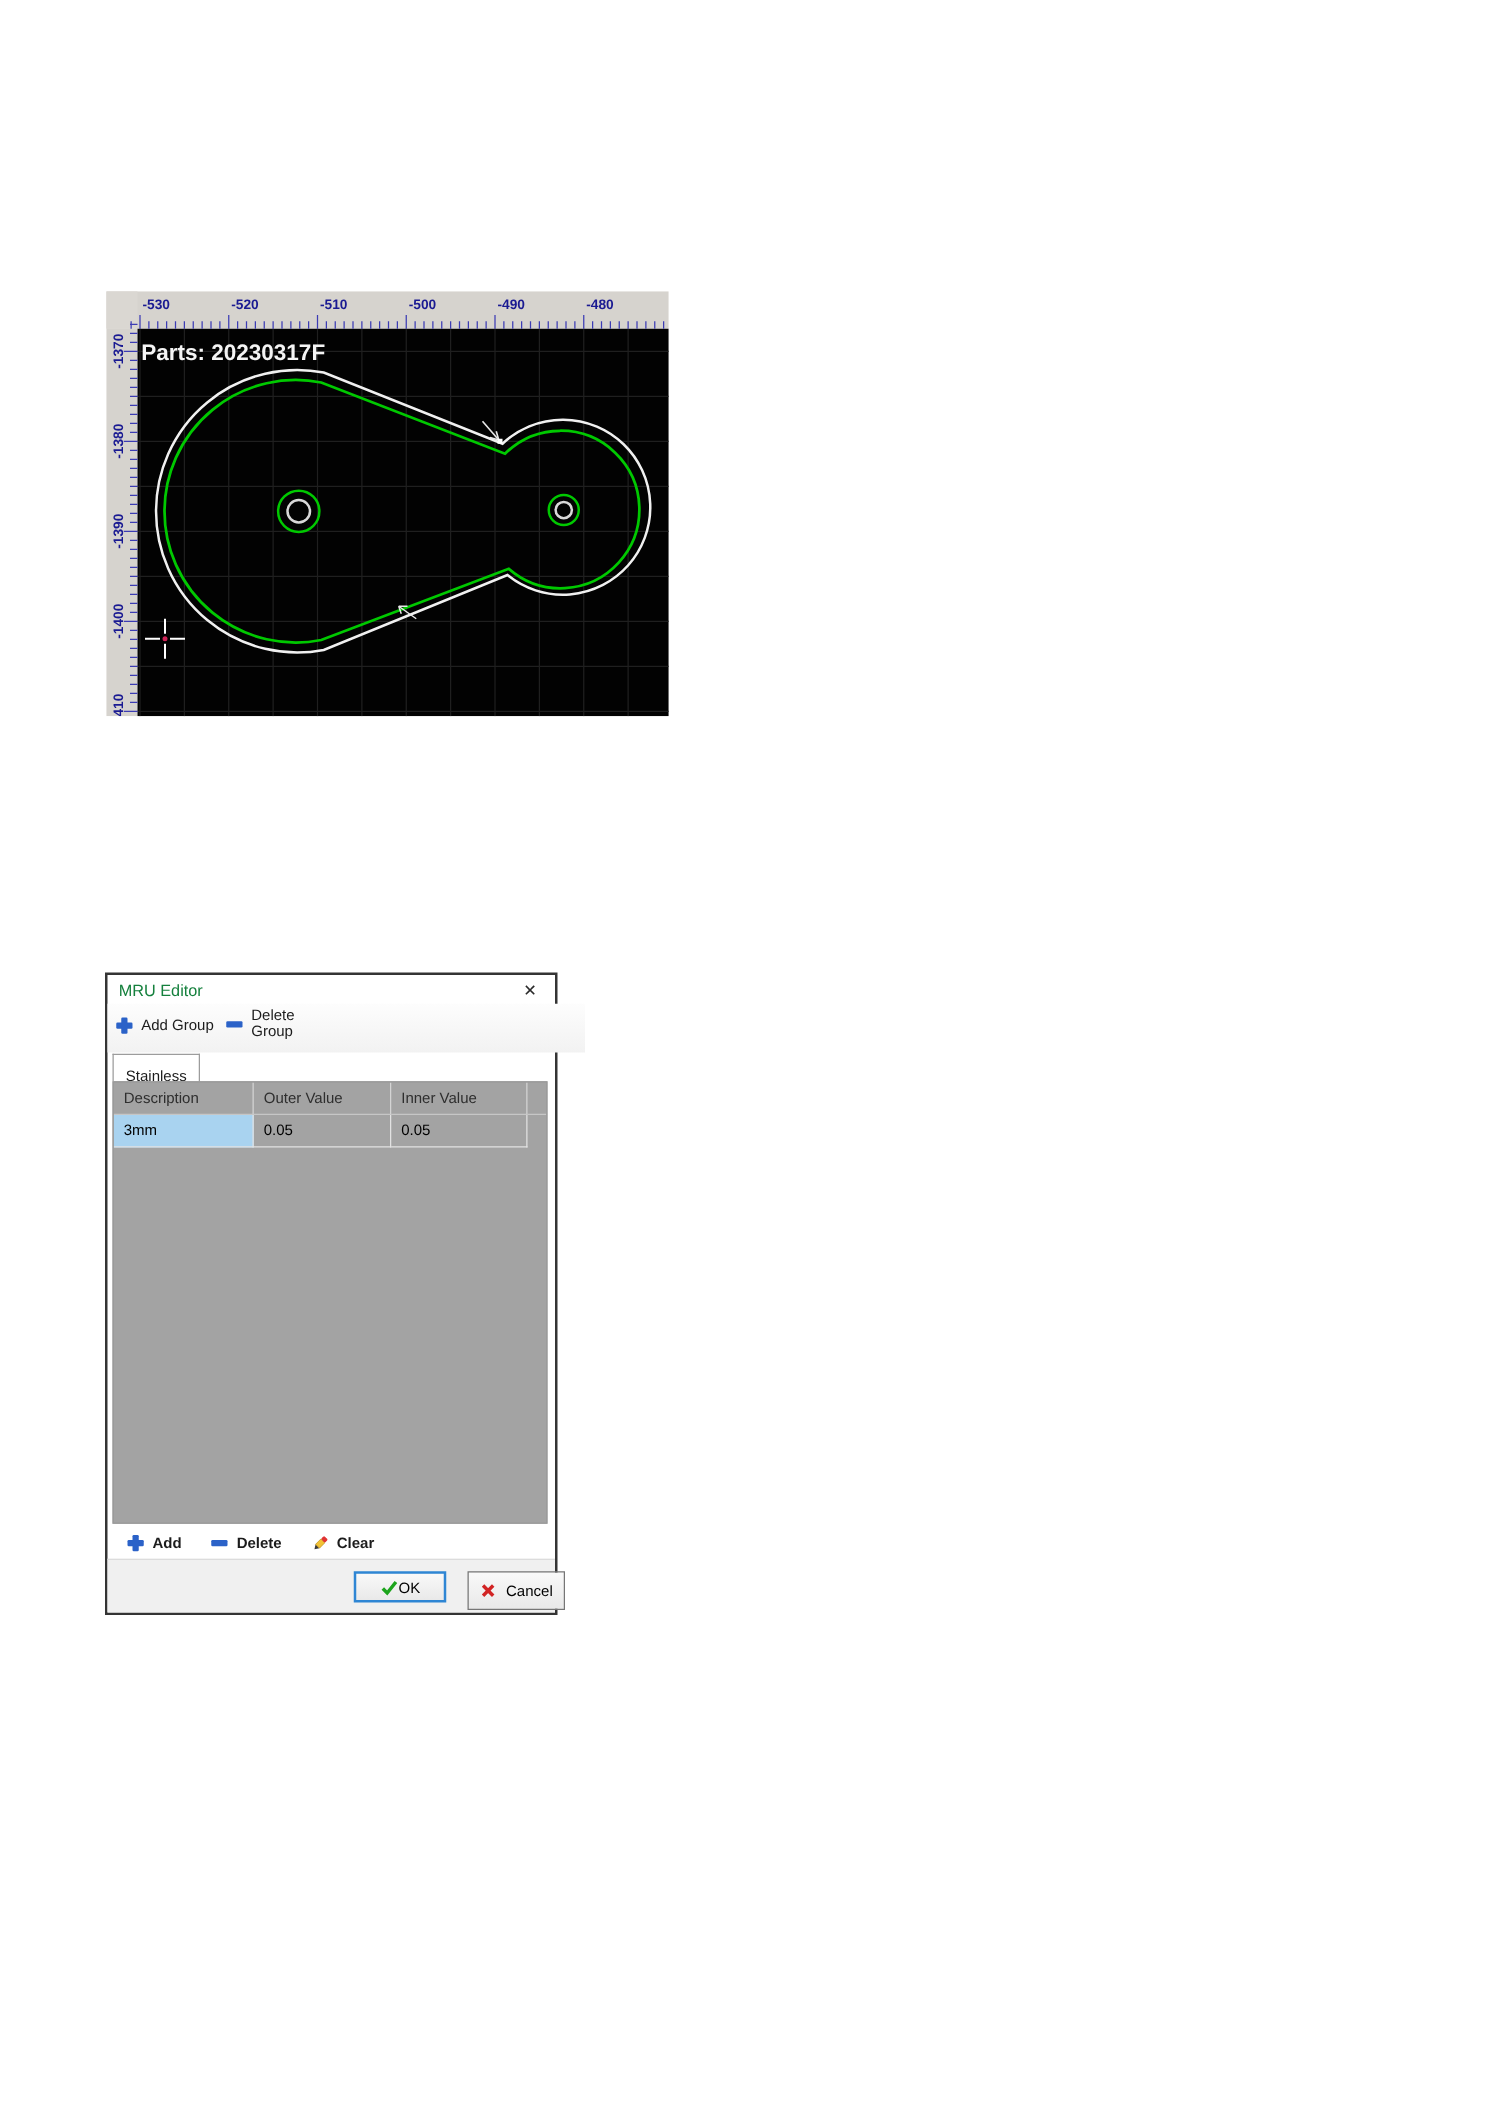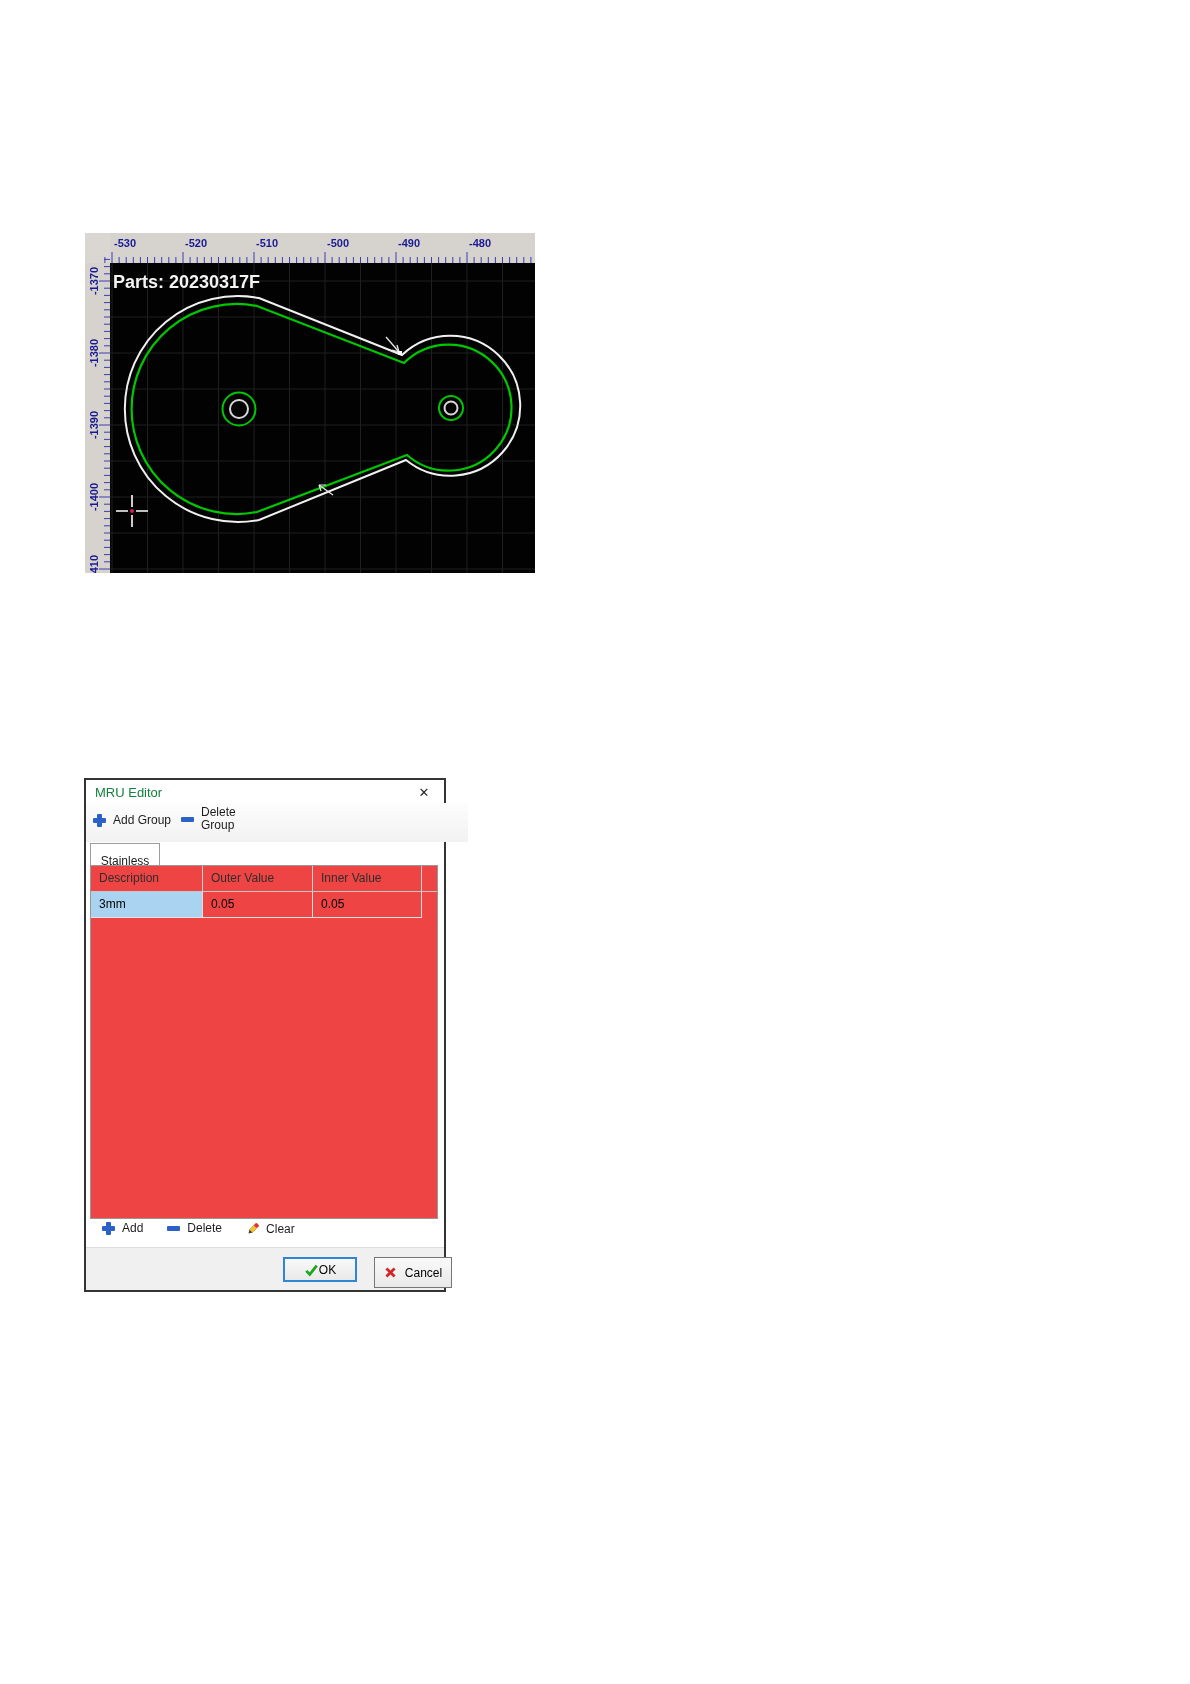--- a/index.html
+++ b/index.html
@@ -37,31 +37,31 @@
   .icon-plus{width:13px;height:13px;position:relative;flex:0 0 13px;}
   .icon-plus::before{content:"";position:absolute;left:0;top:4px;width:13px;height:5px;background:var(--blue,#2b62c8);border-radius:1px;}
   .icon-plus::after{content:"";position:absolute;left:4px;top:0;width:5px;height:13px;background:var(--blue,#2b62c8);border-radius:1px;}
   .icon-minus{width:13px;height:5px;background:var(--blue,#2b62c8);border-radius:1px;flex:0 0 13px;}
 
   .tab{position:absolute;left:4px;top:63px;width:70px;height:22px;box-sizing:border-box;
     border:1px solid #9c9c9c;border-bottom:none;background:#ffffff;
     text-align:center;padding-top:10px;}
 
   .grid-box{position:absolute;left:4px;top:85px;width:348px;height:354px;box-sizing:border-box;
-    border:1px solid #989898;background:#ef4444;overflow:hidden;}
+    border:1px solid #989898;background:#a3a3a3;overflow:hidden;}
   .grid-header,.grid-row{display:grid;grid-template-columns:112px 110px 109px 1fr;height:26px;}
   .gh-cell{box-sizing:border-box;border-right:1px solid #d4d4d4;border-bottom:1px solid #c6c6c6;
     padding:5px 4px 0 8px;color:#2e2e2e;}
   .gh-fill{border-right:none;}
   .g-cell{box-sizing:border-box;border-right:1px solid #e2e2e2;border-bottom:1px solid #e2e2e2;
     padding:5px 4px 0 8px;color:#000;}
   .g-fill{border-right:none;border-bottom:none;}
   .g-cell.selected{background:var(--sel,#a9d3f0);}
 
-  .toolbar-bottom{position:absolute;left:0;top:441px;width:100%;height:26px;display:flex;align-items:flex-start;}
+  .toolbar-bottom{position:absolute;left:0;top:441px;width:100%;height:26px;display:flex;align-items:center;font-weight:bold;}
   .btn-add2{margin-left:16px;}
   .btn-del2{margin-left:24px;}
   .btn-clear{margin-left:24px;gap:5px;}
 
   .btnbar{position:absolute;left:0;top:467px;width:100%;height:43px;
     background:#f0f0f0;border-top:1px solid #dcdcdc;box-sizing:border-box;}
   .push-btn{position:absolute;display:flex;align-items:center;justify-content:center;
     box-sizing:border-box;background:linear-gradient(#f9f9f9,#e9e9e9);font-size:12px;color:#000;}
   .btn-ok{left:197px;top:9px;width:74px;height:25px;border:2px solid var(--okb,#2f86d4);}
   .btn-cancel{left:288px;top:9px;width:78px;height:31px;border:1px solid #767676;gap:8px;}

